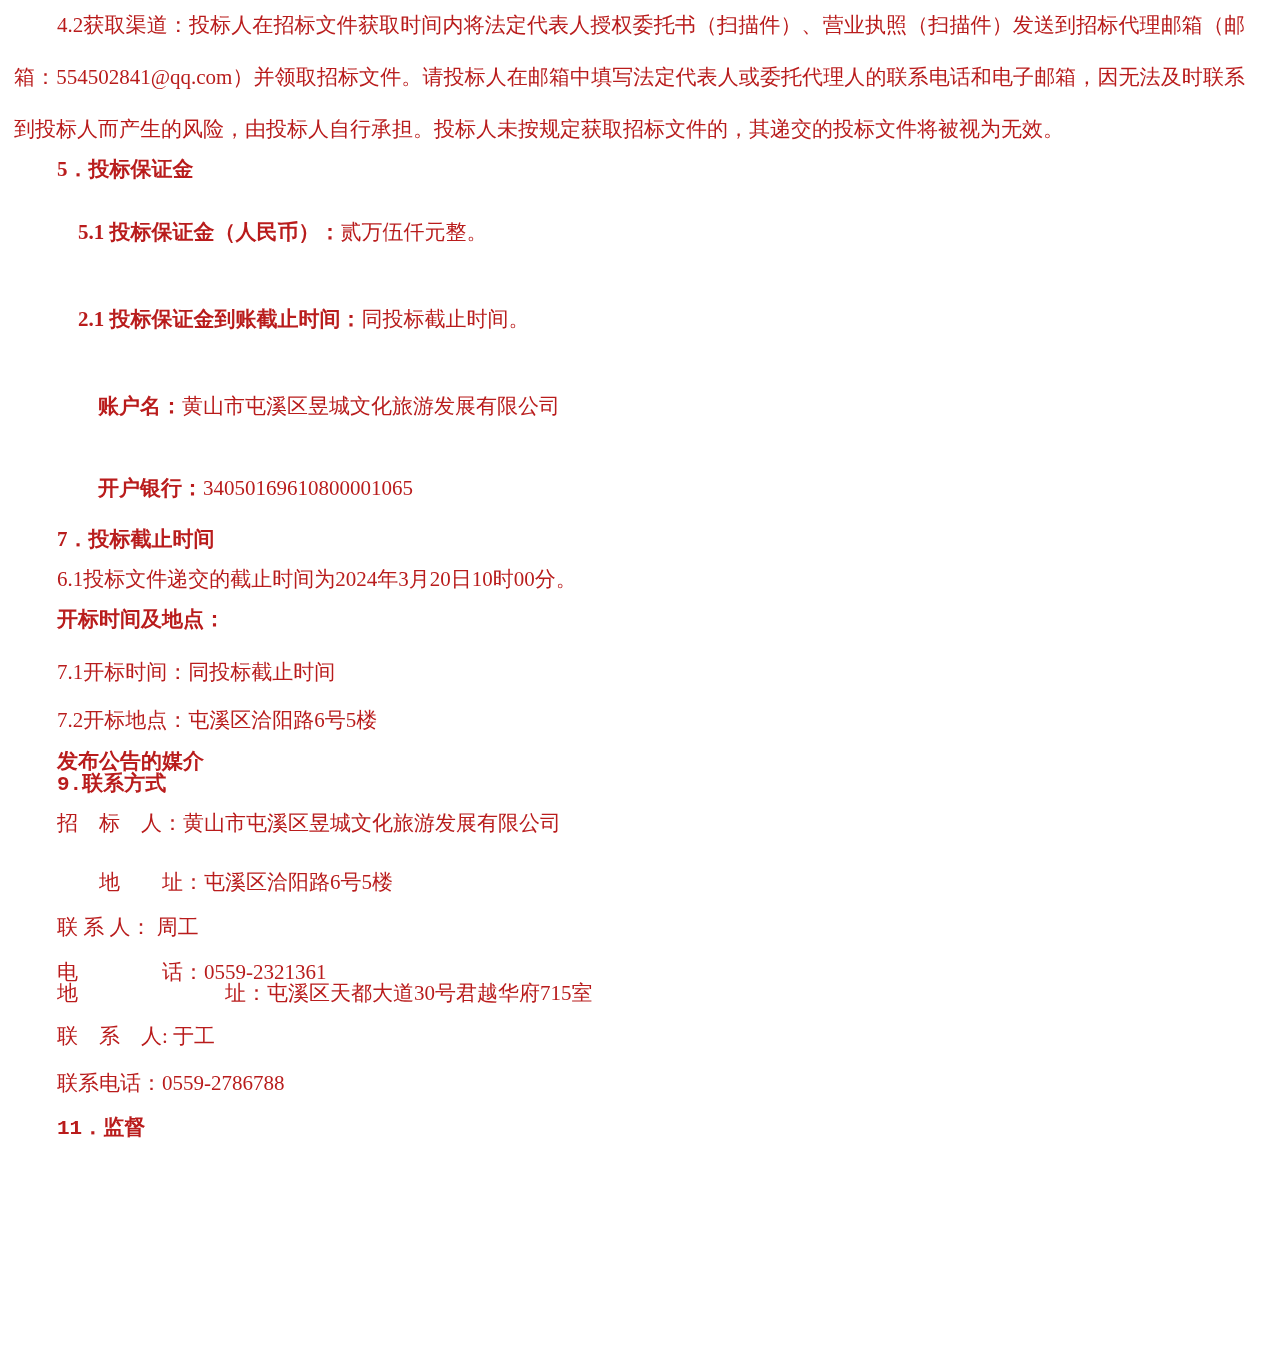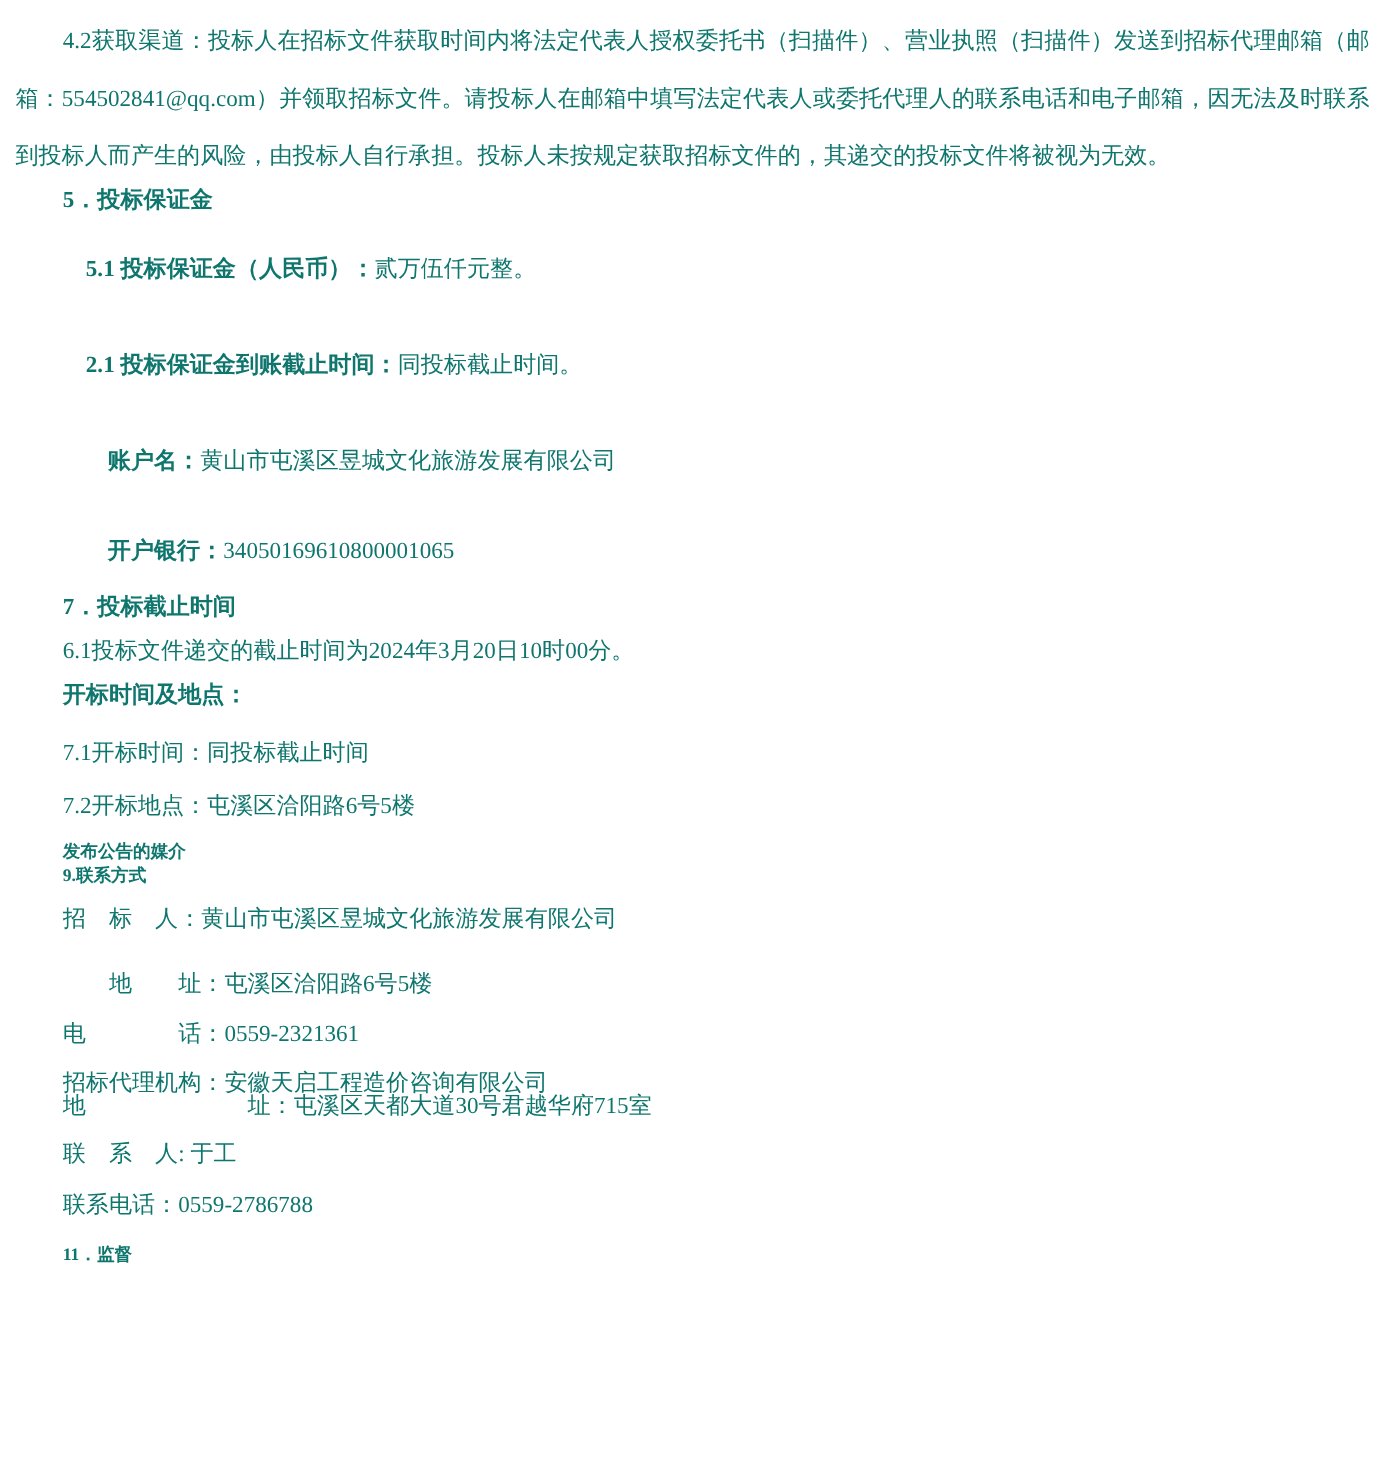--- a/index.html
+++ b/index.html
@@ -6,47 +6,47 @@
     margin: 0;
     padding: 0;
     background: #ffffff;
   }
   .page {
     position: relative;
     width: 1271px;
     height: 1347px;
     background: #ffffff;
     overflow: hidden;
-    color: #0f766e;
+    color: #b91c1c;
     font-family: "Liberation Serif", "DejaVu Serif", serif;
     font-size: 21px;
     box-sizing: border-box;
-    padding: 12px 26px 0 14px;
+    padding: 0 26px 0 14px;
   }
   .page div { line-height: 21px; }
 
   
   .para-flow {
     text-align: justify;
     text-indent: 43px;
     margin: 0;
   }
   .para-acquisition { line-height: 52px !important; margin-top: -1px; }
   .para-media { line-height: 46px !important; margin-top: 7px; }
 
   
   .row { padding-left: 43px; white-space: pre-wrap; }
   .row-deep { padding-left: 63px; }
 
   .b { font-weight: bold; }
   .h-serif { font-weight: bold; }
   .h-sans {
     font-weight: bold;
-    font-family: Liberation Serif, serif;
-    font-size: 16px;
+    font-family: Liberation Mono, monospace;
+    font-size: 21px;
   }
 
   
   .mt4   { margin-top: 4px; }
   .mt21a { margin-top: 21px; }
   .mt24a { margin-top: 24px; }
   .mt22a { margin-top: 22px; }
   .mt24b { margin-top: 24px; }
   .mt19a { margin-top: 19px; }
   .mt9   { margin-top: 9px; }
@@ -104,24 +104,24 @@
 
   <div class="row h-sans mt21b">发布公告的媒介</div>
 
 
   <div class="row h-sans mt1">9.联系方式</div>
 
   <div class="row mt18">招　标　人：黄山市屯溪区昱城文化旅游发展有限公司</div>
 
   <div class="row mt25">　　地　　址：屯溪区洽阳路6号5楼</div>
 
+  <div class="row mt24c">联 系 人： 周工</div>
 
   <div class="row mt24d">电　　　　话：0559-2321361</div>
 
-  <div class="row mt24e">招标代理机构：安徽天启工程造价咨询有限公司</div>
 
   <div class="row mt26a">地　　　　　　　址：屯溪区天都大道30号君越华府715室</div>
 
   <div class="row mt22b">联　系　人: 于工</div>
 
   <div class="row mt26b">联系电话：0559-2786788</div>
 
   <div class="row h-sans mt24f">11．监督</div>
 
 </div>

